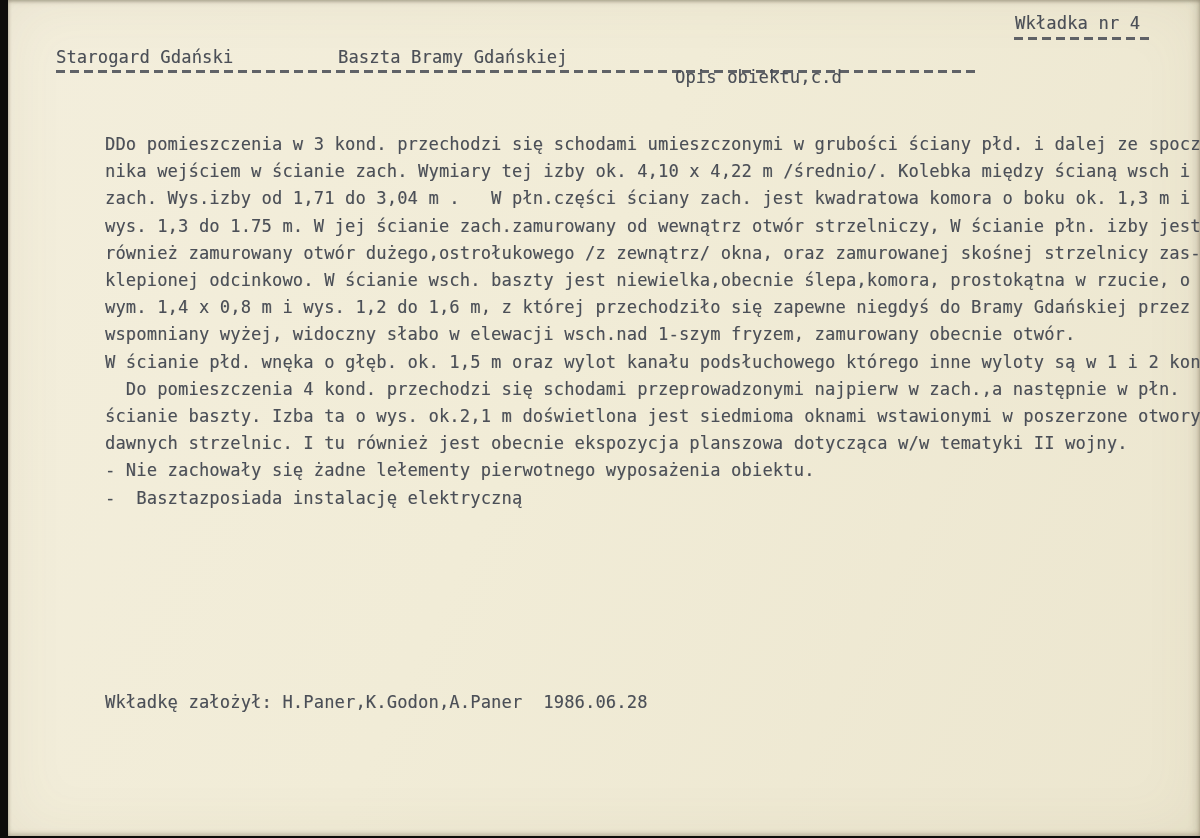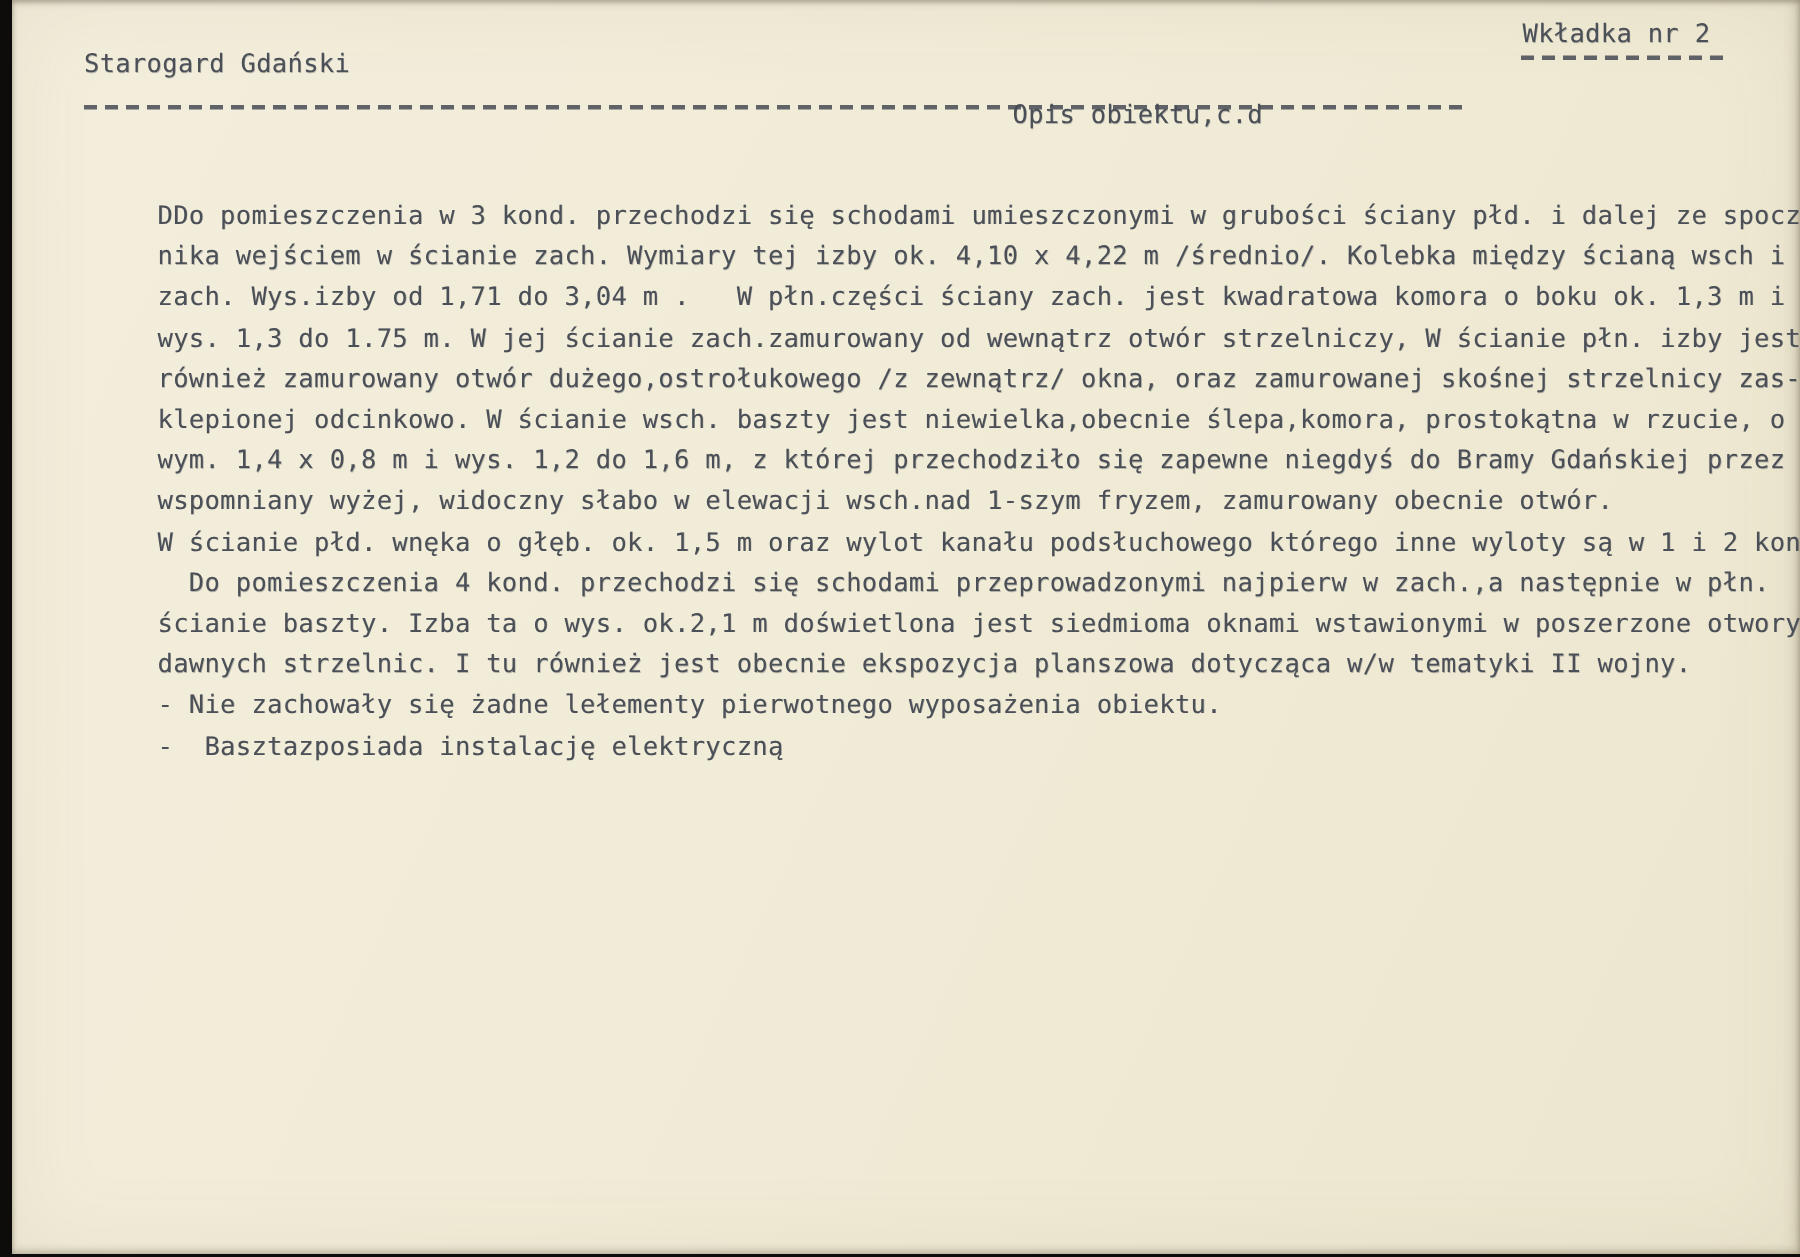--- a/index.html
+++ b/index.html
@@ -32,21 +32,21 @@
   }
   .dashline{
     position:absolute;
     height:3px;
     background:repeating-linear-gradient(90deg,
       rgba(70,74,83,0.85) 0px, rgba(70,74,83,0.85) 9px,
       transparent 9px, transparent 14px);
   }
   .insert-label{ left:1007px; top:13px; }
   .insert-underline{ left:1006px; top:37px; width:138px; }
-  .hdr-location{ left:48px; top:33px; }
+  .hdr-location{ left:48px; top:47px; }
   .hdr-object{ left:330px; top:47px; }
   .hdr-section{ left:667px; top:47px;margin-top:20px; }
   .hdr-underline{ left:48px; top:70px; width:924px; }
   .body-block{
     position:absolute;
     left:97px; top:131px; width:1103px;
   }
   .body-block .line{
     font-size:17px;
     line-height:27.2px;
@@ -64,24 +64,25 @@
     white-space:pre;
     letter-spacing:0.2px;
     text-shadow:0.4px 0.4px 0 rgba(75,79,87,0.35);
   }
 </style>
 </head>
 <body>
 
 <div class="paper">
 
-  <span class="tw insert-label">Wkładka nr 2</span>
+  <span class="tw insert-label">Wkładka nr 4</span>
   <div class="dashline insert-underline"></div>
 
   <span class="tw hdr-location">Starogard Gdański</span>
+  <span class="tw hdr-object">Baszta Bramy Gdańskiej</span>
   <span class="tw hdr-section">Opis obiektu,c.d</span>
   <div class="dashline hdr-underline"></div>
 
   <div class="body-block">
       <div class="line">DDo pomieszczenia w 3 kond. przechodzi się schodami umieszczonymi w grubości ściany płd. i dalej ze spocz-</div>
       <div class="line">nika wejściem w ścianie zach. Wymiary tej izby ok. 4,10 x 4,22 m /średnio/. Kolebka między ścianą wsch i</div>
       <div class="line">zach. Wys.izby od 1,71 do 3,04 m .   W płn.części ściany zach. jest kwadratowa komora o boku ok. 1,3 m i</div>
       <div class="line">wys. 1,3 do 1.75 m. W jej ścianie zach.zamurowany od wewnątrz otwór strzelniczy, W ścianie płn. izby jest</div>
       <div class="line">również zamurowany otwór dużego,ostrołukowego /z zewnątrz/ okna, oraz zamurowanej skośnej strzelnicy zas-</div>
       <div class="line">klepionej odcinkowo. W ścianie wsch. baszty jest niewielka,obecnie ślepa,komora, prostokątna w rzucie, o</div>
@@ -89,15 +90,16 @@
       <div class="line">wspomniany wyżej, widoczny słabo w elewacji wsch.nad 1-szym fryzem, zamurowany obecnie otwór.</div>
       <div class="line">W ścianie płd. wnęka o głęb. ok. 1,5 m oraz wylot kanału podsłuchowego którego inne wyloty są w 1 i 2 kond.</div>
       <div class="line">  Do pomieszczenia 4 kond. przechodzi się schodami przeprowadzonymi najpierw w zach.,a następnie w płn.</div>
       <div class="line">ścianie baszty. Izba ta o wys. ok.2,1 m doświetlona jest siedmioma oknami wstawionymi w poszerzone otwory</div>
       <div class="line">dawnych strzelnic. I tu również jest obecnie ekspozycja planszowa dotycząca w/w tematyki II wojny.</div>
       <div class="line">- Nie zachowały się żadne lełementy pierwotnego wyposażenia obiektu.</div>
       <div class="line">-  Basztazposiada instalację elektryczną</div>
     </div>
 
   <div class="footer-block">
+      <div class="line">Wkładkę założył: H.Paner,K.Godon,A.Paner  1986.06.28</div>
     </div>
 
 </div>
 
 </body></html>

